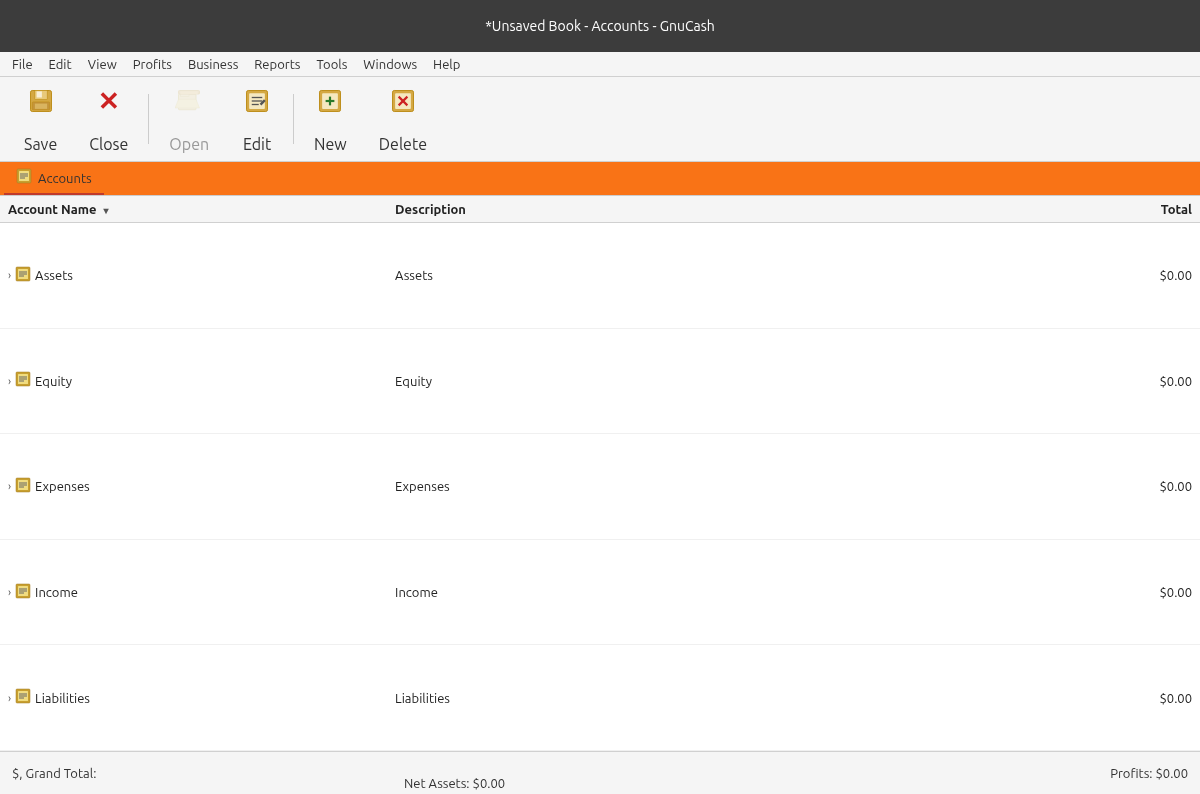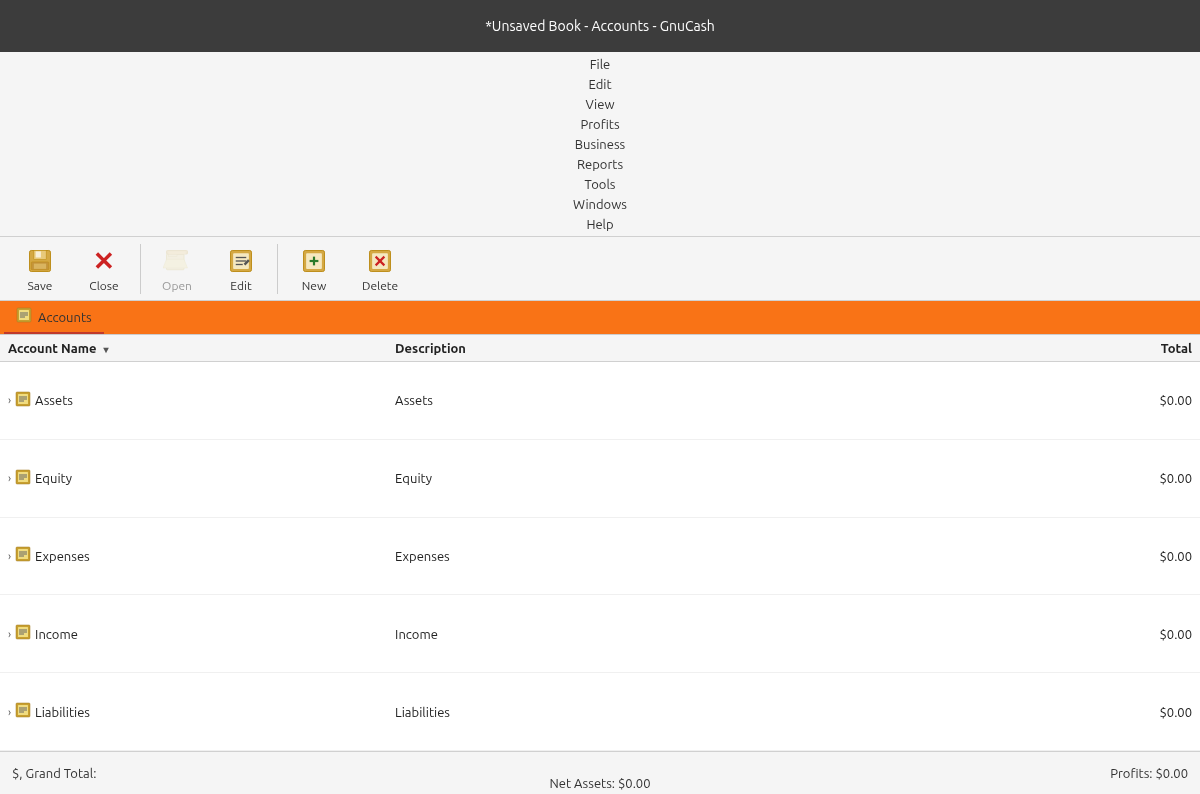--- a/index.html
+++ b/index.html
@@ -27,21 +27,21 @@
       padding: 18px 0;
       font-size: 14px;
       font-weight: normal;
       flex-shrink: 0;
     }
 
     
     #menu-bar {
       background: #f5f5f5;
       display: flex;
-      flex-direction: column;
+      flex-direction: row;
       align-items: center;
       padding: 2px 4px;
       border-bottom: 1px solid #d0d0d0;
       flex-shrink: 0;
     }
 
     .menu-item {
       padding: 3px 8px;
       cursor: pointer;
       border-radius: 3px;
@@ -75,23 +75,23 @@
     .toolbar-btn .btn-icon {
       width: 32px;
       height: 32px;
       display: flex;
       align-items: center;
       justify-content: center;
       font-size: 20px;
     }
 
     .toolbar-btn .btn-label {
-      font-size: 12px;
+      font-size: 16px;
       color: #333;
-      margin-top: 2px;
+      margin-top: 18px;
     }
 
     .toolbar-btn.disabled .btn-label {
       color: #999;
     }
 
     .toolbar-btn.disabled .btn-icon {
       opacity: 0.4;
     }
 
@@ -220,21 +220,20 @@
       font-size: 13px;
       color: #333;
     }
 
     #status-bar .status-section {
       flex: 1;
     }
 
     #status-bar .status-center {
       flex: 1;
-      text-align: center;
       margin-top: 20px;
     }
 
     #status-bar .status-right {
       flex: 1;
       text-align: right;
     }
 
     
     .save-icon-svg {

